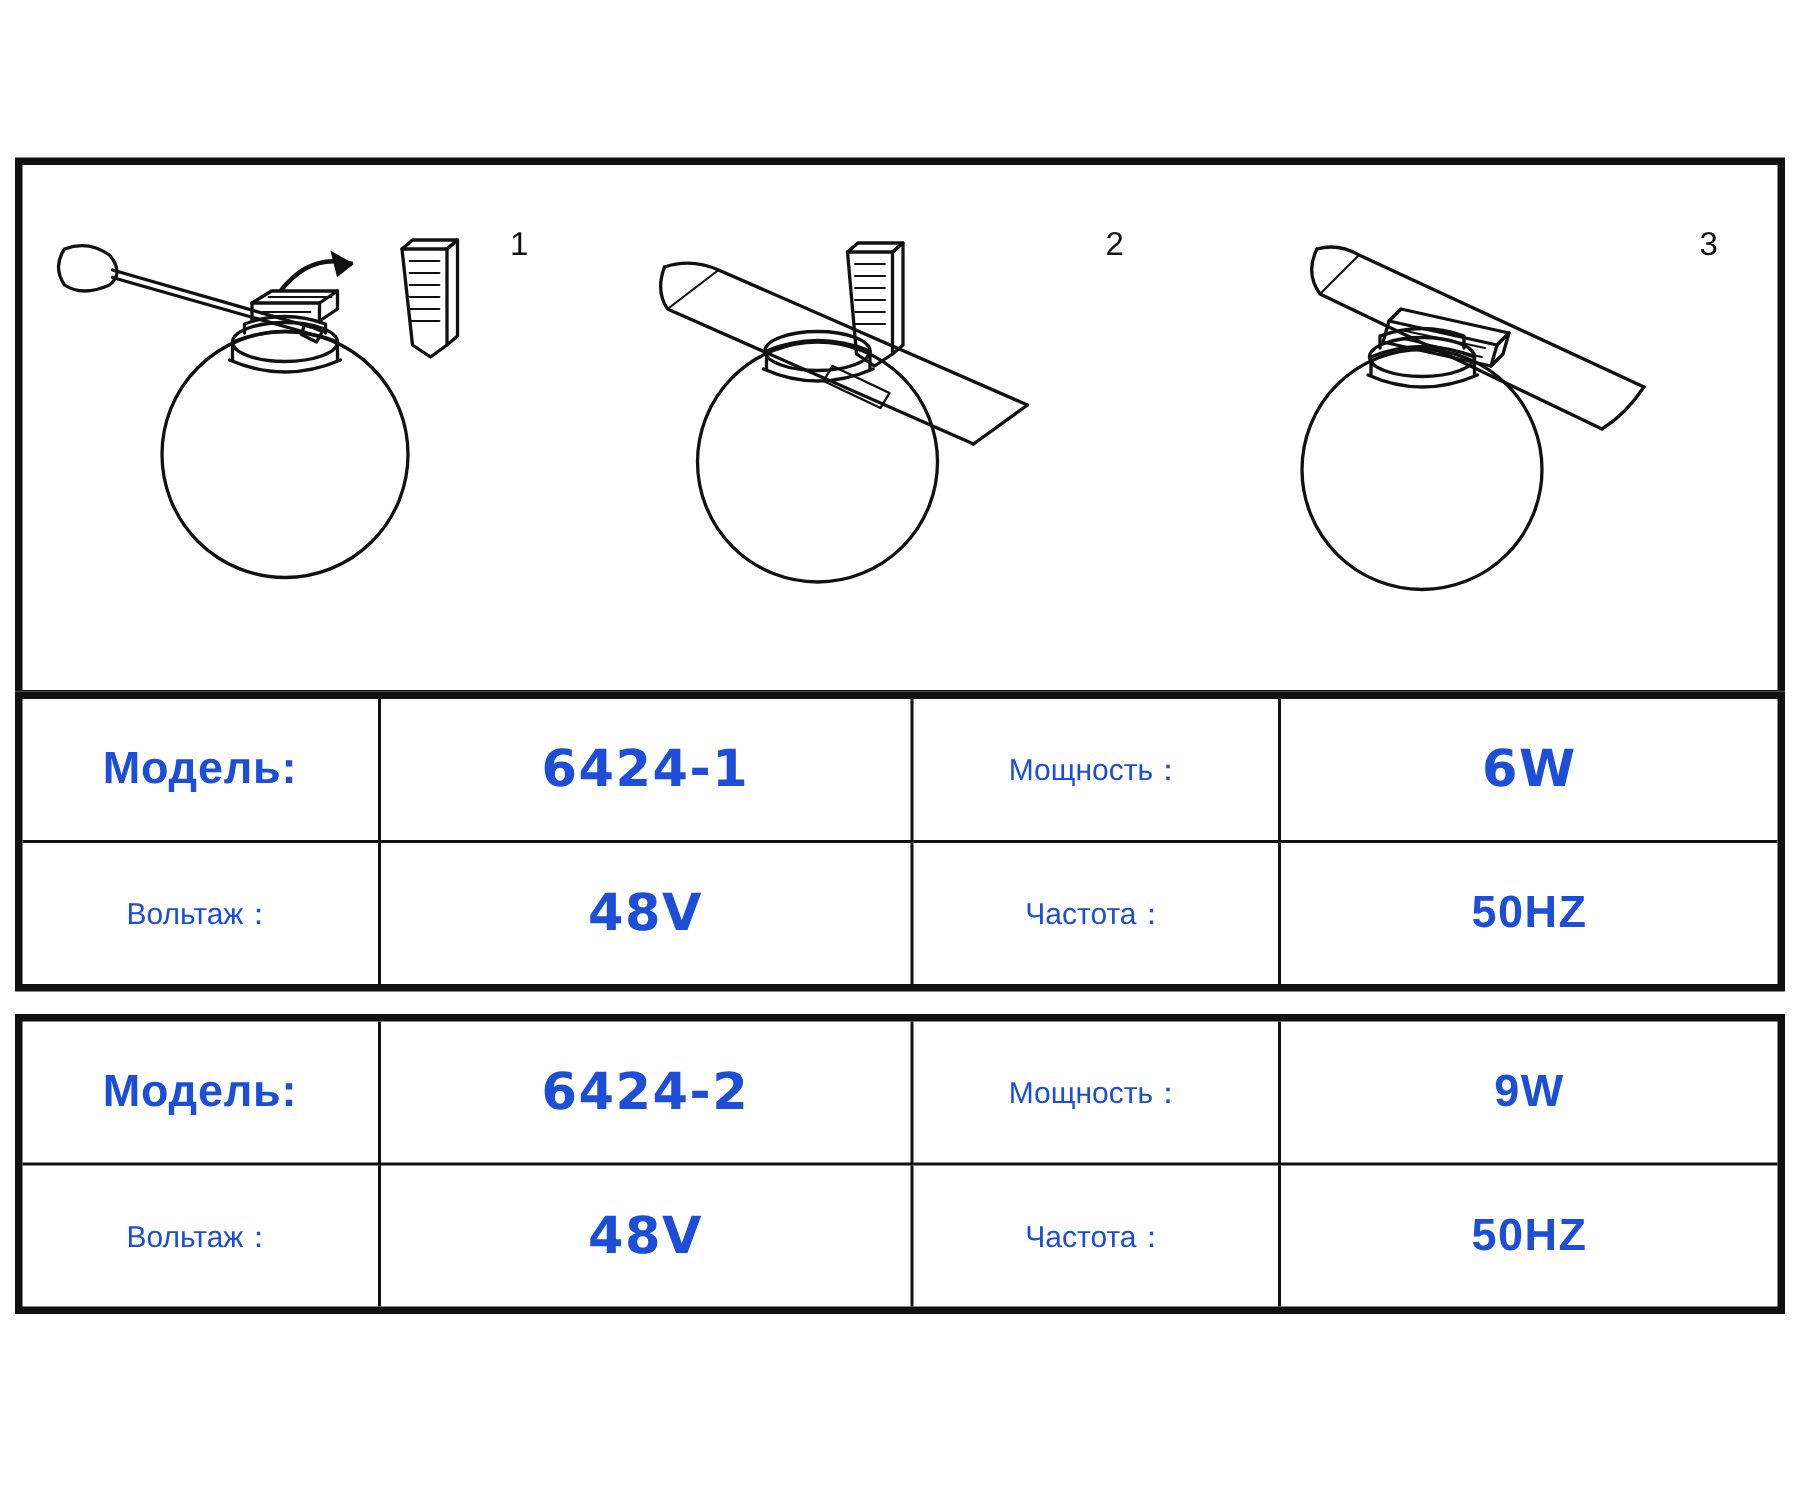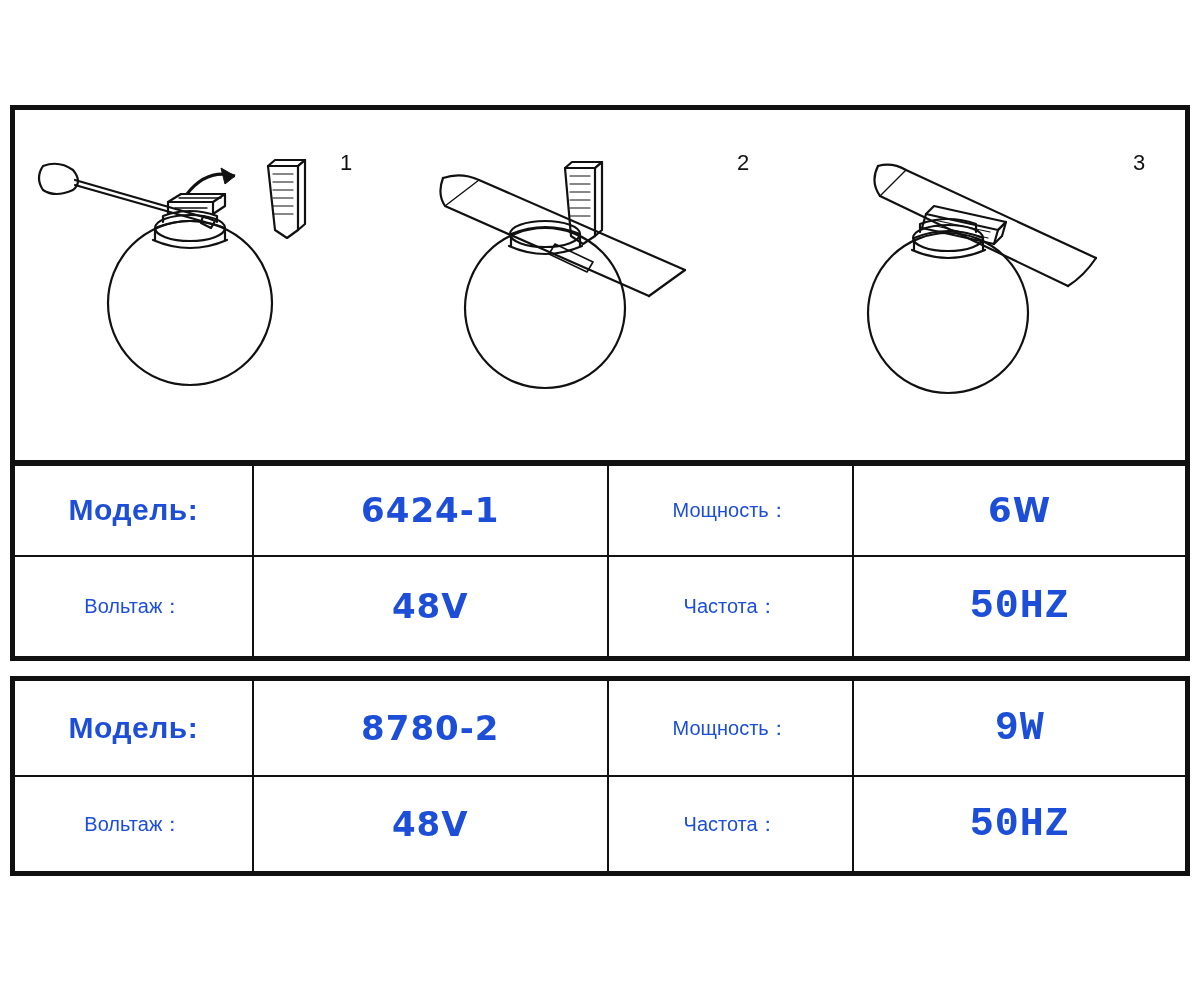--- a/index.html
+++ b/index.html
@@ -100,22 +100,22 @@
     font-size: 20px;
     font-weight: normal;
   }
   .val {
     font-family: "DejaVu Sans", sans-serif;
     font-size: 34px;
     font-weight: bold;
     letter-spacing: 1px;
   }
   .val-sm {
-    font-family: Liberation Mono, monospace;
-    font-size: 40px;
+    font-family: Liberation Sans, sans-serif;
+    font-size: 30px;
     font-weight: bold;
     letter-spacing: 1px;
   }
 </style>
 </head>
 <body>
 
 <div id="sheet">
 
   <div class="panel">
@@ -234,21 +234,21 @@
       </tr>
     </tbody>
       </table>
   </div>
 
   <div class="spec-table t2">
     <table>
       <tbody>
           <tr>
         <td class="col-a lbl">Модель:</td>
-        <td class="col-b val">8780-2</td>
+        <td class="col-b val">6424-2</td>
         <td class="col-c lbl-thin">Мощность：</td>
         <td class="col-d val-sm">9W</td>
       </tr>
       <tr>
         <td class="col-a lbl-thin">Вольтаж：</td>
         <td class="col-b val">48V</td>
         <td class="col-c lbl-thin">Частота：</td>
         <td class="col-d val-sm">50HZ</td>
       </tr>
     </tbody>

